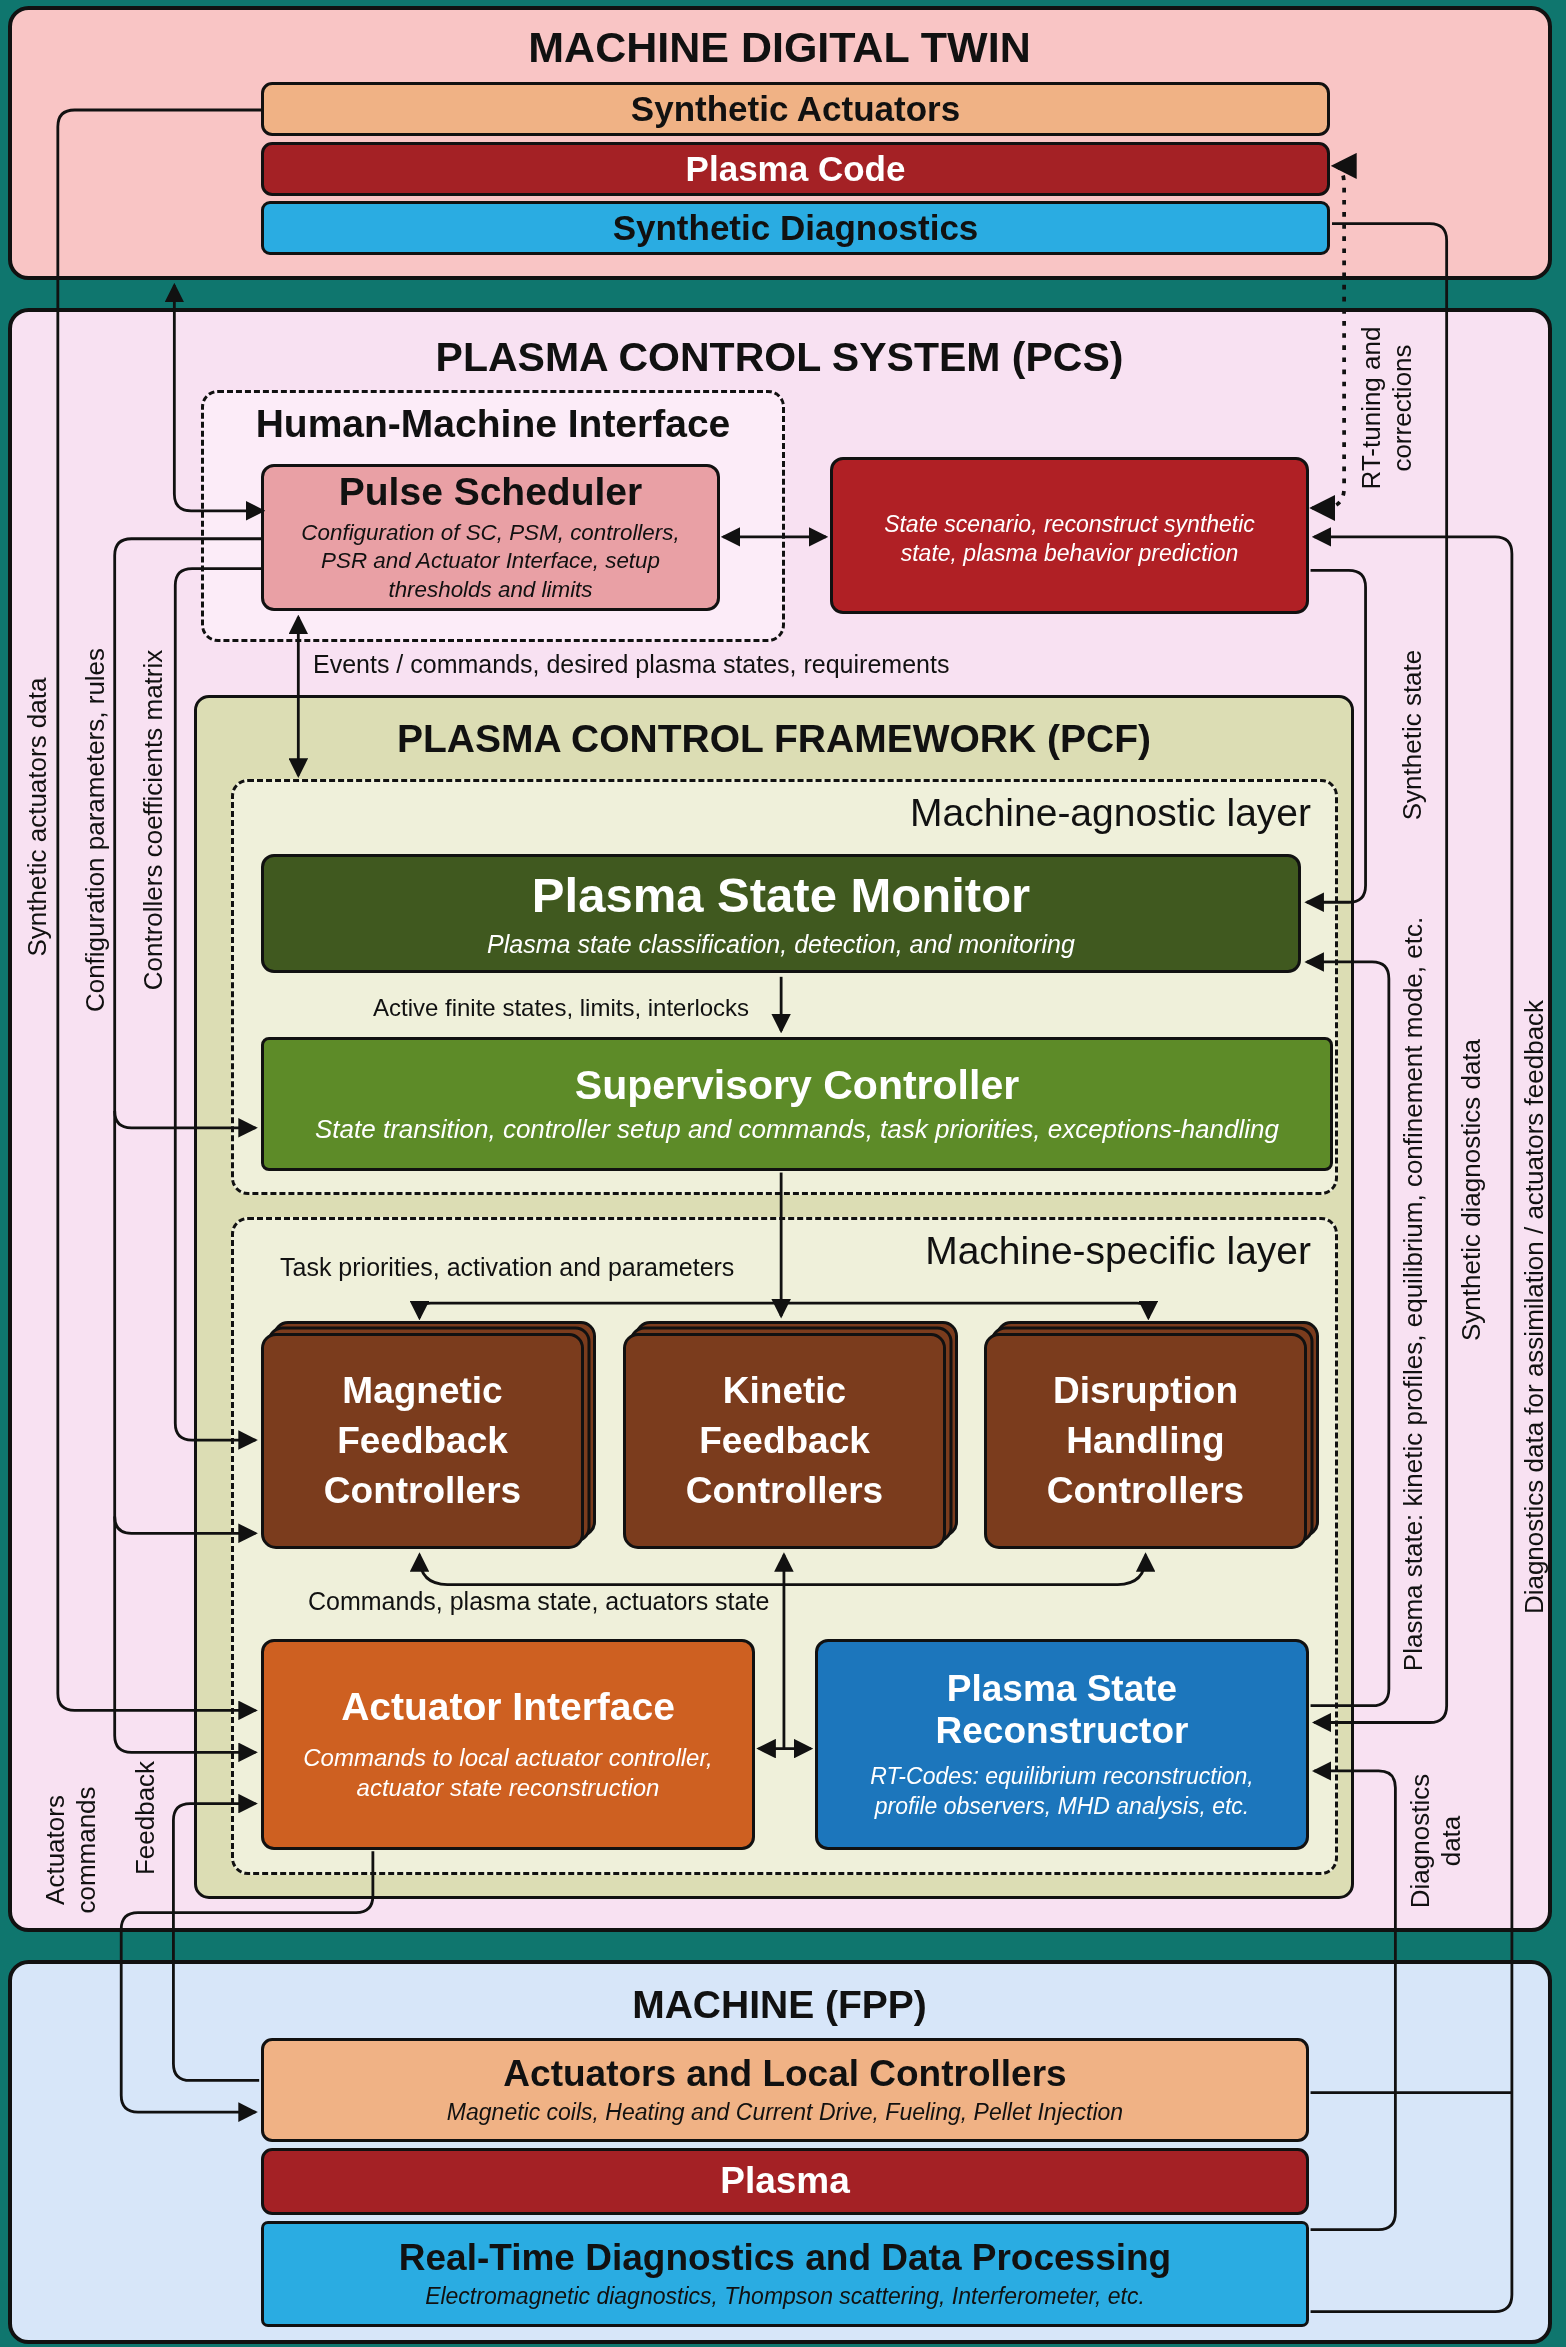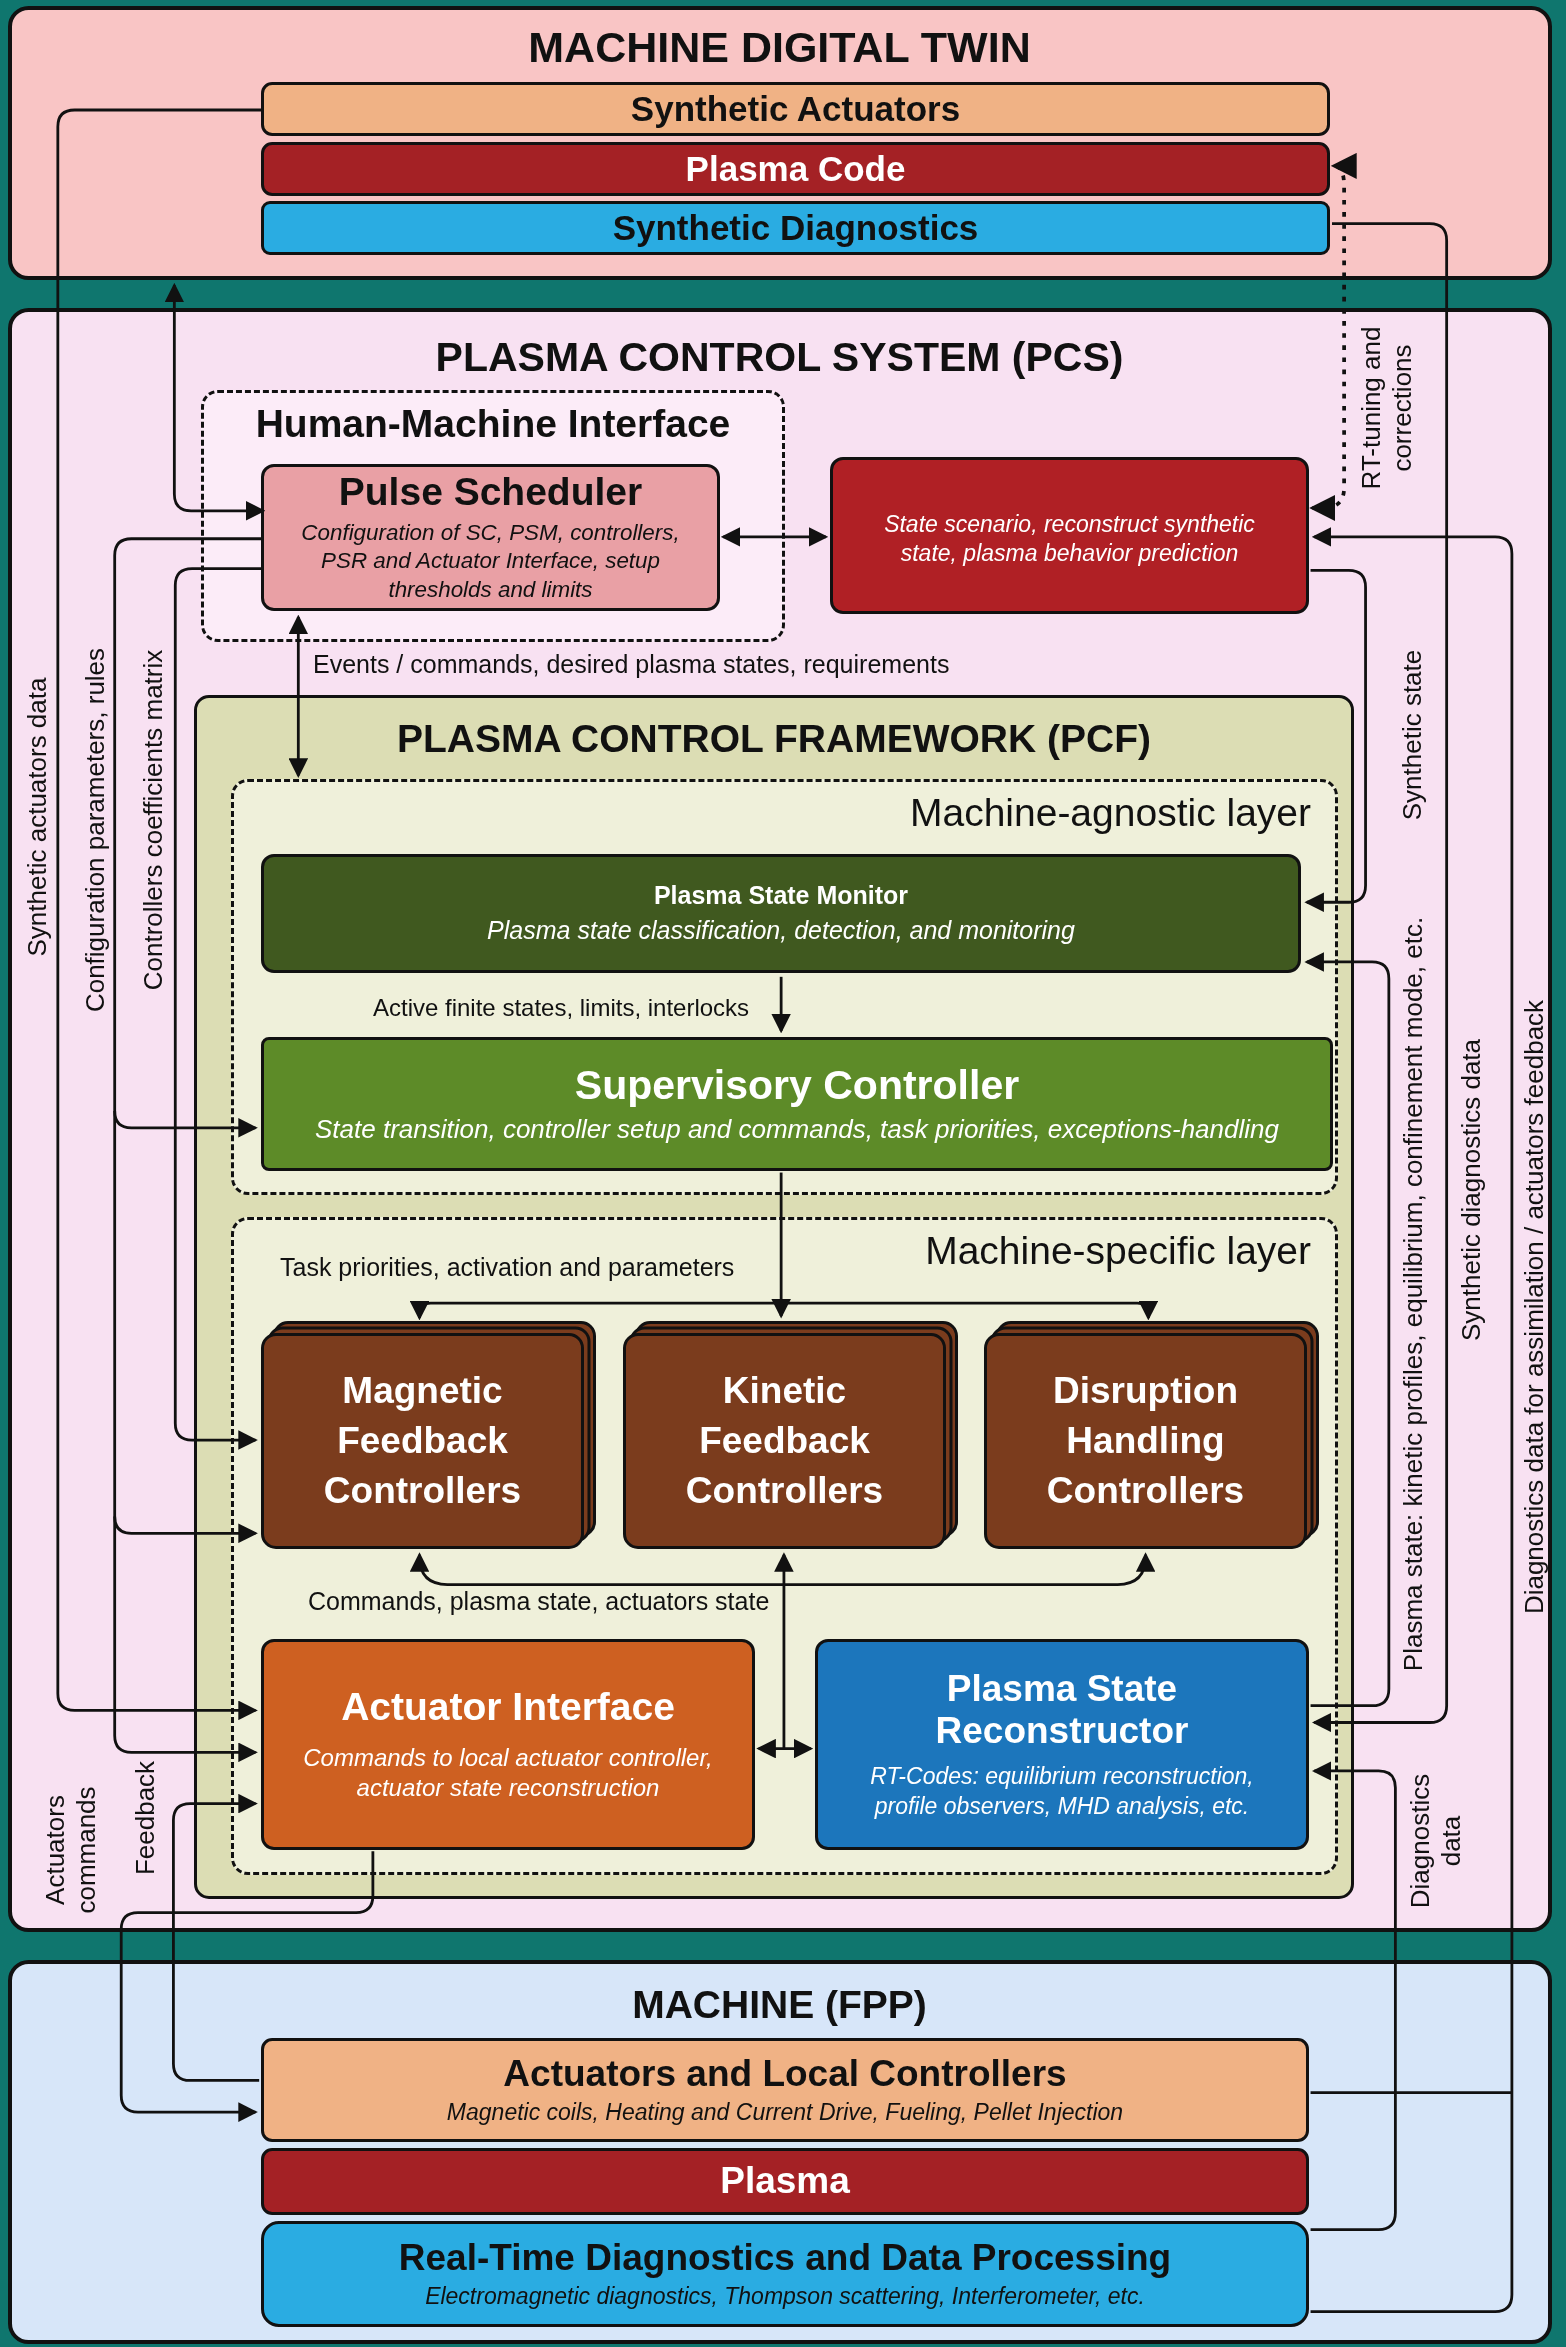--- a/index.html
+++ b/index.html
@@ -62,21 +62,21 @@
   </div>
 
   <div class="container" style="left:194px;top:695px;width:1160px;height:1204px;background:#dcddb4;border-width:3.7px;border-radius:15px;">
     <div class="htitle" style="top:18.6px;font-size:39px;">PLASMA CONTROL FRAMEWORK (PCF)</div>
   </div>
 
   <div class="dashedbox" style="left:231px;top:779px;width:1107px;height:416px;background:#eff0da;">
     <div class="layer-label">Machine-agnostic layer</div>
   </div>
   <div class="box" style="left:261px;top:854px;width:1040px;height:119px;background:#40591f;">
-    <div class="t white" style="font-size:25px;">Plasma State Monitor</div>
+    <div class="t white" style="font-size:49px;">Plasma State Monitor</div>
     <div class="sub white" style="font-size:25px;margin-top:3.7px;">Plasma state classification, detection, and monitoring</div>
   </div>
   <div class="box" style="left:261px;top:1037px;width:1072px;height:134px;background:#5d8b28;border-radius:8px;">
     <div class="t white" style="font-size:41px;">Supervisory Controller</div>
     <div class="sub white" style="font-size:26px;margin-top:3.7px;">State transition, controller setup and commands, task priorities, exceptions-handling</div>
   </div>
 
   <div class="dashedbox" style="left:231px;top:1217px;width:1107px;height:658px;background:#eff0da;">
     <div class="layer-label">Machine-specific layer</div>
   </div>
@@ -124,21 +124,21 @@
   <div class="container" style="left:7.5px;top:1960px;width:1544px;height:384px;background:#d7e6f9;">
     <div class="htitle" style="top:18.6px;font-size:39px;">MACHINE (FPP)</div>
   </div>
   <div class="box" style="left:261px;top:2038px;width:1048px;height:104px;background:#f0b285;border-radius:11.2px;">
     <div class="t" style="font-size:37px;">Actuators and Local Controllers</div>
     <div class="sub" style="font-size:23px;margin-top:1.9px;">Magnetic coils, Heating and Current Drive, Fueling, Pellet Injection</div>
   </div>
   <div class="box" style="left:261px;top:2148px;width:1048px;height:67px;background:#a42125;border-radius:11.2px;">
     <div class="t white" style="font-size:37px;">Plasma</div>
   </div>
-  <div class="box" style="left:261px;top:2221px;width:1048px;height:106px;background:#2aace2;border-radius:18px;">
+  <div class="box" style="left:261px;top:2221px;width:1048px;height:106px;background:#2aace2;border-radius:7px;">
     <div class="t" style="font-size:37px;">Real-Time Diagnostics and Data Processing</div>
     <div class="sub" style="font-size:23px;margin-top:1.9px;">Electromagnetic diagnostics, Thompson scattering, Interferometer, etc.</div>
   </div>
 
   <div class="elabel" style="left:313px;top:650px;">Events / commands, desired plasma states, requirements</div>
   <div class="elabel" style="left:373px;top:994px;font-size:24px;">Active finite states, limits, interlocks</div>
   <div class="elabel" style="left:280px;top:1253px;">Task priorities, activation and parameters</div>
   <div class="elabel" style="left:308px;top:1587px;">Commands, plasma state, actuators state</div>
 
   <div class="vlabel" style="left:37px;top:817px;">Synthetic actuators data</div>

